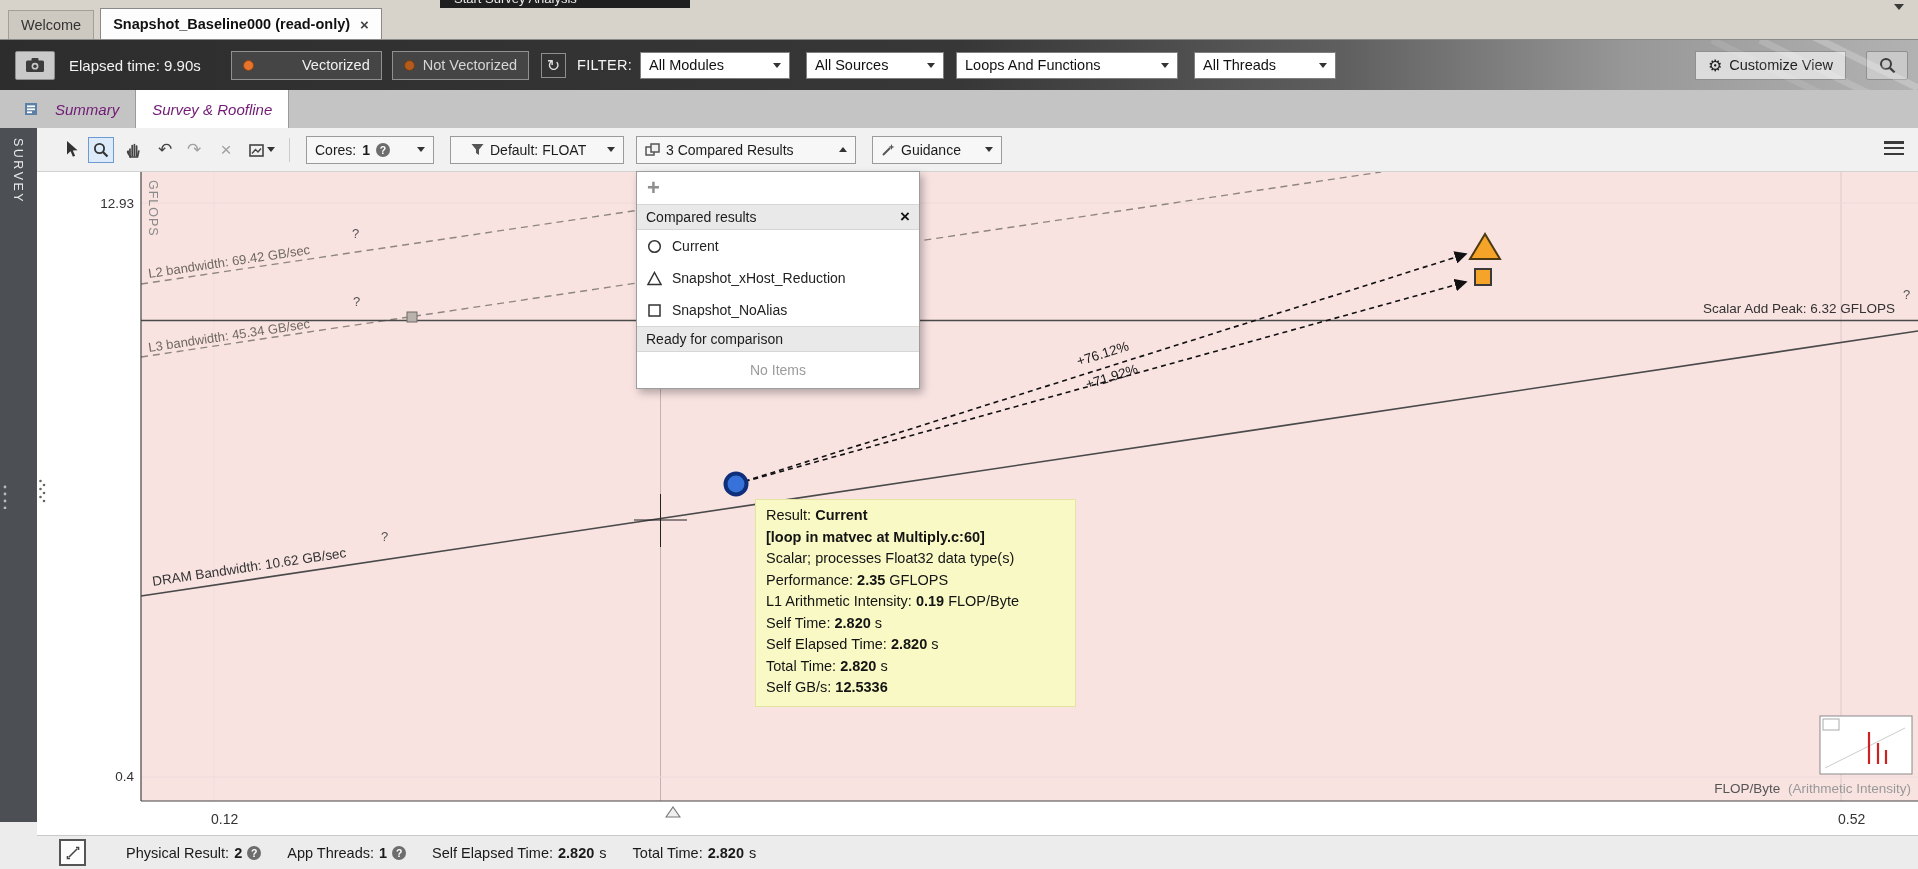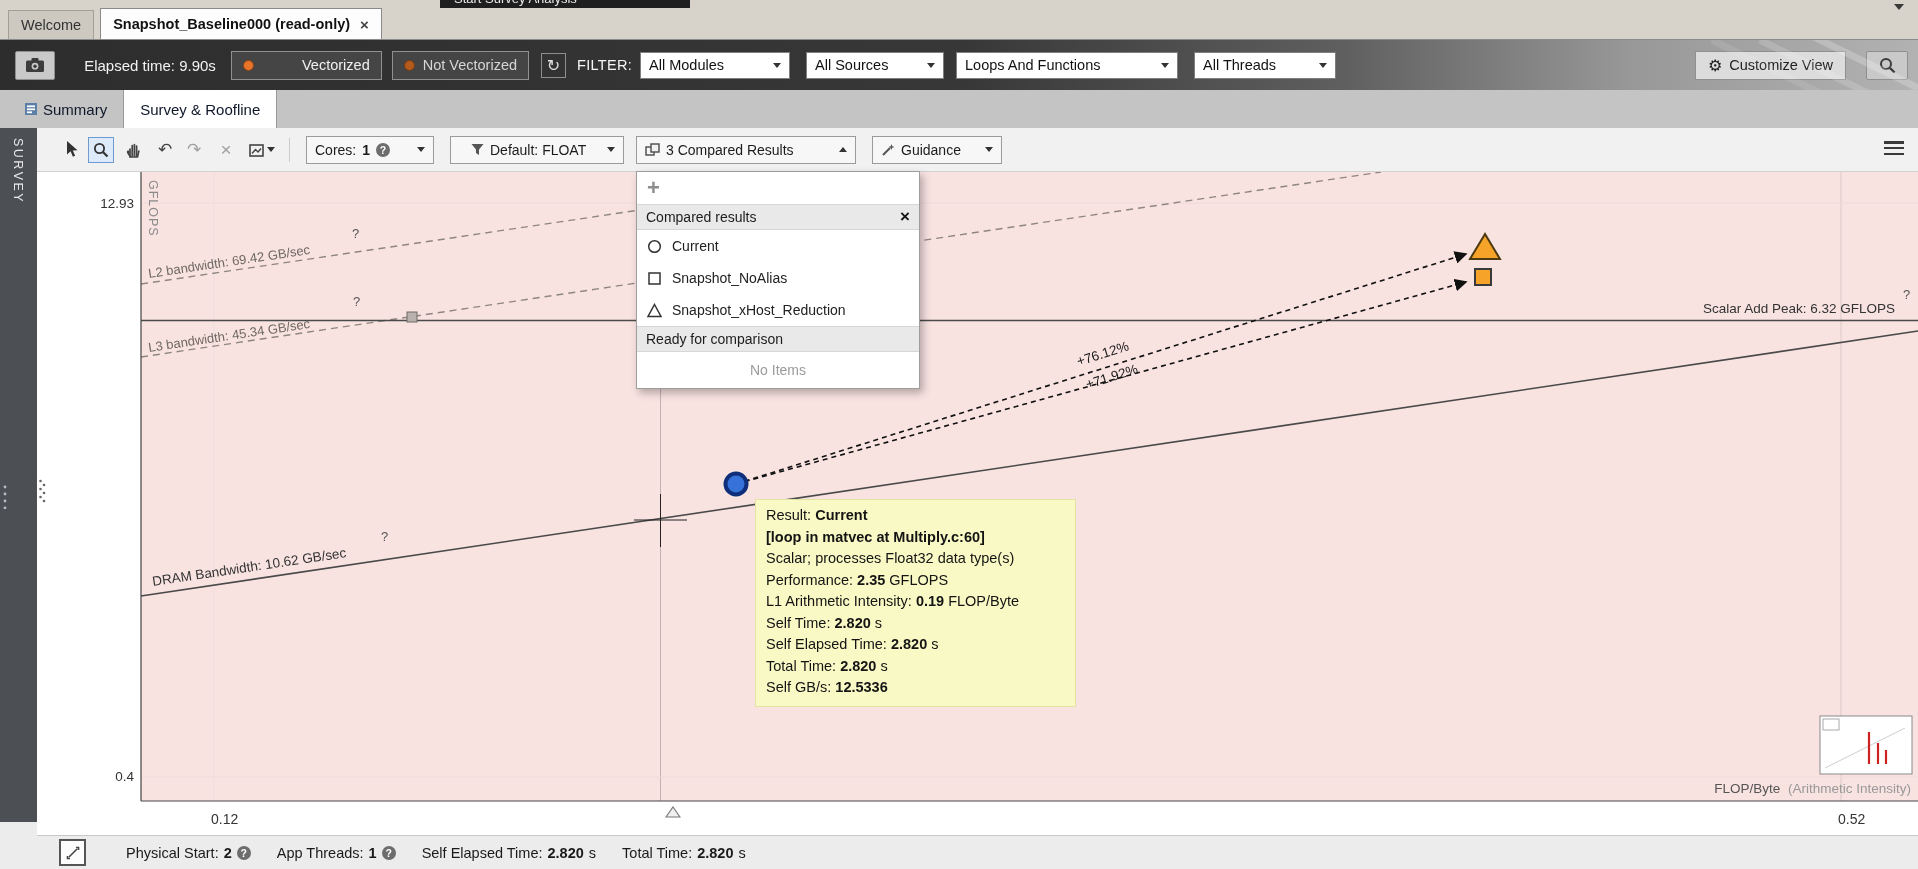--- a/index.html
+++ b/index.html
@@ -23,21 +23,21 @@
   .doc-tab .tab-close { font-weight:700; font-size:15px; color:#444; margin-left:10px; cursor:pointer; }
 
   
   .toolbar { position:absolute; left:0; top:40px; width:100%; height:50px;
     background:linear-gradient(to right,#2d2d2d 0%,#373737 50%,#5f5f5f 70%,#989898 85%,#b2b2b2 100%);
     display:flex; align-items:center; }
   .swoosh { position:absolute; right:0; top:0; height:50px; width:360px; pointer-events:none; }
   .tb-btn-light { height:29px; display:flex; align-items:center; justify-content:center;
     background:#c9c9c9; border:1px solid #8f8f8f; border-radius:2px; }
   .cam-btn { width:40px; margin-left:15px; }
-  .elapsed { color:#f2f2f2; font-size:15px; margin-left:14px; width:162px;text-align:center; }
+  .elapsed { color:#f2f2f2; font-size:15px; margin-left:14px; width:162px; }
   .state-btn { height:29px; display:flex; align-items:center; gap:8px; padding:0 11px;
     background:#454545; border:1px solid #909090; color:#f0f0f0; font-size:14.5px; }
   .state-btn.dim { color:#d6d6d6; }
   .dot { width:11px; height:11px; border-radius:50%; }
   .dot.vec { background:#e8742c; border:1px solid #8a4413; }
   .dot.novec { background:#b55a1d; border:1px solid #6e3c12; }
   .refresh-btn { width:25px; height:25px; margin-left:12px; display:flex; align-items:center; justify-content:center;
     border:1px solid #8f8f8f; color:#e2e2e2; font-size:16px; background:transparent; }
   .filter-label { color:#f5f5f5; margin-left:11px; font-size:14.5px; letter-spacing:.3px; }
   .combo { height:27px; background:#fff; border:1px solid #7f7f7f; display:flex; align-items:center;
@@ -50,21 +50,21 @@
   .spacer { flex:1; }
   .customize-btn { height:29px; display:flex; align-items:center; gap:7px; padding:0 12px;
     background:#dcdcdc; border:1px solid #8f8f8f; color:#222; font-size:14.5px; }
   .search-btn { width:42px; height:29px; margin:0 10px 0 20px; }
   .brand { position:absolute; right:8px; top:32px; color:rgba(255,255,255,.82); font-size:12.5px;
     letter-spacing:1px; font-weight:600;margin-top:32px; }
 
   
   .report-row { position:absolute; left:0; top:90px; width:100%; height:38px; background:#c4c4c4;
     display:flex; align-items:stretch; }
-  .report-tab { display:flex; align-items:center; gap:5px; padding:0 16px; font-size:15px; color:#0f172a; }
+  .report-tab { display:flex; align-items:center; gap:17px; padding:0 16px; font-size:15px; color:#701a75;font-style:italic; }
   .report-tab.active { background:#ffffff; border-left:1px solid #9a9a9a; border-right:1px solid #9a9a9a; }
   .report-tab:first-child { margin-left:8px; }
 
   
   .sidebar { position:absolute; left:0; top:128px; width:37px; height:694px; background:#4c4f54; }
   .sidebar .vlabel { writing-mode:vertical-rl; color:#e9e9e9; font-size:12.5px; letter-spacing:2.5px;
     display:block; margin:10px 0 0 11px; }
   .sidebar-grip { position:absolute; left:1px; top:355px; }
 
   
@@ -389,29 +389,29 @@
           <span class="cp-close">×</span>
         </div>
         <div class="cp-item">
           <svg width="15" height="15" viewBox="0 0 15 15">
             <circle cx="7.5" cy="7.5" r="5.8" fill="#fff" stroke="#333" stroke-width="1.5"></circle>
           </svg>
           <span>Current</span>
         </div>
         <div class="cp-item">
           <svg width="15" height="15" viewBox="0 0 15 15">
+            <path d="M7.5,1.5 L14,13.5 L1,13.5 Z" fill="#fff" stroke="#333" stroke-width="1.5"></path>
+          </svg>
+          <span>Snapshot_xHost_Reduction</span>
+        </div>
+        <div class="cp-item">
+          <svg width="15" height="15" viewBox="0 0 15 15">
             <rect x="2" y="2" width="11" height="11" fill="#fff" stroke="#333" stroke-width="1.5"></rect>
           </svg>
           <span>Snapshot_NoAlias</span>
-        </div>
-        <div class="cp-item">
-          <svg width="15" height="15" viewBox="0 0 15 15">
-            <path d="M7.5,1.5 L14,13.5 L1,13.5 Z" fill="#fff" stroke="#333" stroke-width="1.5"></path>
-          </svg>
-          <span>Snapshot_xHost_Reduction</span>
         </div>
         <div class="cp-header" style="border-top:1px solid #d6d6d6;">
           <span>Ready for comparison</span>
         </div>
         <div class="cp-empty">No Items</div>
       </div>
     </div>
 
     <div class="axis-row">
       <span class="x-tick" style="left:162px;">0.12</span>
@@ -423,21 +423,21 @@
 
     <div class="status-row">
       <div class="expand-btn">
         <svg width="14" height="14" viewBox="0 0 14 14">
           <line x1="3" y1="11" x2="11" y2="3" stroke="#444" stroke-width="1.6"></line>
           <path d="M10,1.5 L12.5,1.5 L12.5,4" fill="none" stroke="#444" stroke-width="1.6"></path>
           <path d="M1.5,10 L1.5,12.5 L4,12.5" fill="none" stroke="#444" stroke-width="1.6"></path>
         </svg>
       </div>
       <div class="st-item" style="margin-left:14px;">
-        <span>Physical Start:</span>
+        <span>Physical Result:</span>
         <span class="st-val">2</span>
         <span class="help-badge">?</span>
       </div>
       <div class="st-item">
         <span>App Threads:</span>
         <span class="st-val">1</span>
         <span class="help-badge">?</span>
       </div>
       <div class="st-item">
         <span>Self Elapsed Time:</span>

